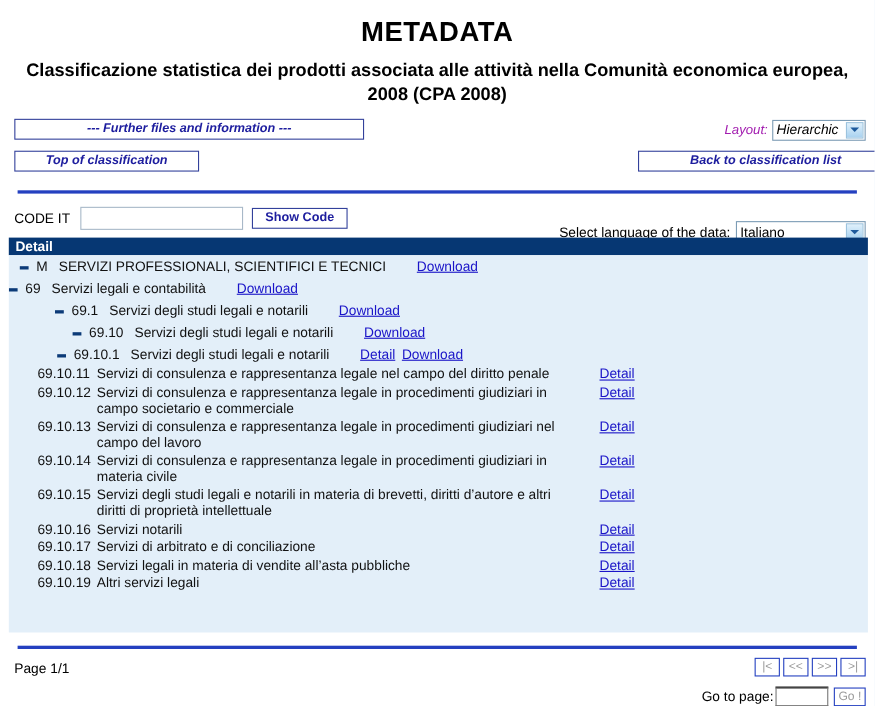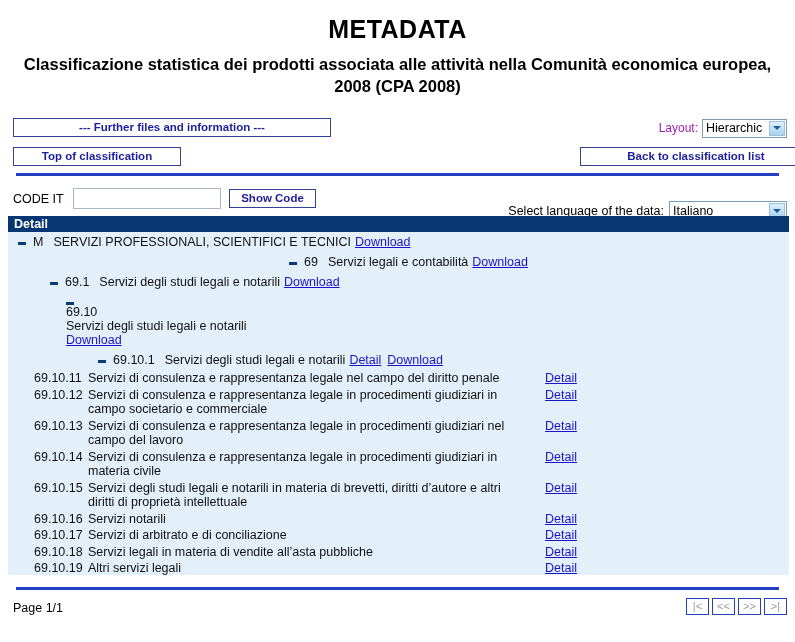--- a/index.html
+++ b/index.html
@@ -28,21 +28,21 @@
     text-align: center;
     font-size: 16.5px;
     font-weight: bold;
     line-height: 1.35;
     margin: 9px auto 0 auto;
     width: 760px;
     color: #000;
   }
 
   
-  .toolbar { position: relative; margin-top: 18px; height: 56px; }
+  .toolbar { position: relative; margin-top: 8px; height: 56px; font-style: italic; }
 
   .btn {
     border: 1px solid #33419b;
     background: #ffffff;
     color: #1d1d9e;
     font-weight: bold;
     font-size: 11.5px;
     text-align: center;
     line-height: 17px;
     height: 19px;
@@ -166,21 +166,21 @@
     background: #0b3a78;
     display: inline-block;
     margin-top: 7px;
     margin-right: 7px;
     flex: 0 0 auto;
   }
   .tree-row .code {
     font-size: 12.5px; color: #111; margin-right: 10px; flex: 0 0 auto;
   }
   .tree-row .label {
-    font-size: 12.5px; color: #111; margin-right: 4px; flex: 0 0 auto;
+    font-size: 12.5px; color: #111; margin-right: 28px; flex: 0 0 auto;
   }
   .lnk {
     color: #1a14c8;
     text-decoration: underline;
     font-size: 12.5px;
     cursor: pointer;
     margin-right: 6px;
     flex: 0 0 auto;
   }
 
@@ -299,39 +299,39 @@
   <div class="detail-header">Detail</div>
 
   <div class="detail-body">
     <div id="tree-container">
         <div class="tree-row" style="padding-left: 10px;">
           <span class="minus"></span>
           <span class="code">M</span>
           <span class="label">SERVIZI PROFESSIONALI, SCIENTIFICI E TECNICI</span>
           <span class="lnk">Download</span>
         </div>
-        <div class="tree-row" style="padding-left: 26px; justify-content: center;">
+        <div class="tree-row" style="">
           <span class="minus"></span>
           <span class="code">69</span>
           <span class="label">Servizi legali e contabilità</span>
           <span class="lnk">Download</span>
         </div>
         <div class="tree-row" style="padding-left: 42px;">
           <span class="minus"></span>
           <span class="code">69.1</span>
           <span class="label">Servizi degli studi legali e notarili</span>
           <span class="lnk">Download</span>
         </div>
-        <div class="tree-row" style="padding-left: 58px; flex-direction: column;">
+        <div class="tree-row" style="padding-left: 58px;">
           <span class="minus"></span>
           <span class="code">69.10</span>
           <span class="label">Servizi degli studi legali e notarili</span>
           <span class="lnk">Download</span>
         </div>
-        <div class="tree-row" style="padding-left: 90px;">
+        <div class="tree-row" style="padding-left: 44px;">
           <span class="minus"></span>
           <span class="code">69.10.1</span>
           <span class="label">Servizi degli studi legali e notarili</span>
           <span class="lnk">Detail</span>
           <span class="lnk">Download</span>
         </div>
       </div>
     <div id="leaf-container">
         <div class="leaf-row">
           <div class="leaf-code">69.10.11</div>
@@ -384,15 +384,20 @@
   <div class="hr-blue hr-bottom"></div>
 
   <div class="footer">
     <span class="page-info">Page 1/1</span>
     <div class="nav-btns" id="nav-btns">
         <div class="nav-btn">|&lt;</div>
         <div class="nav-btn">&lt;&lt;</div>
         <div class="nav-btn">&gt;&gt;</div>
         <div class="nav-btn">&gt;|</div>
       </div>
+    <div class="goto-wrap">
+      <span class="goto-label">Go to page:</span>
+      <input class="goto-input" type="text" value="" style="">
+      <div class="goto-btn">Go !</div>
+    </div>
   </div>
 
 </div>
 
 </body></html>

